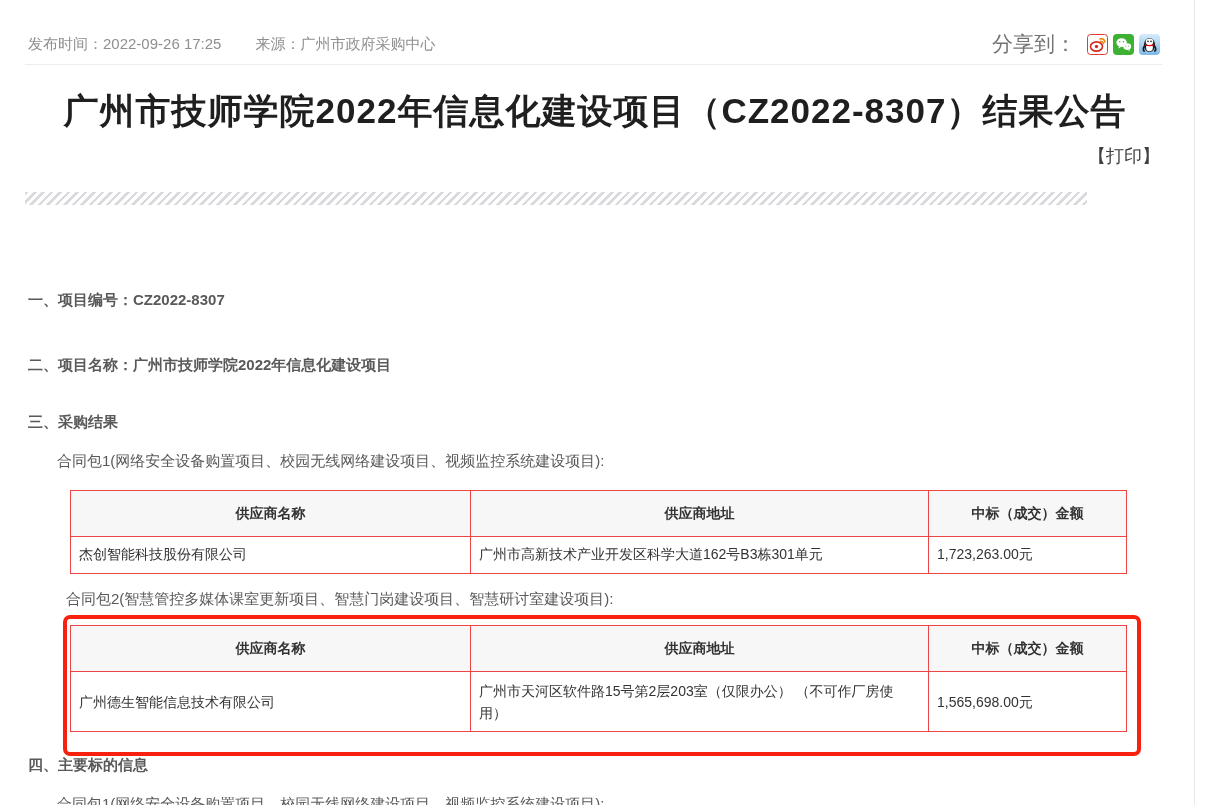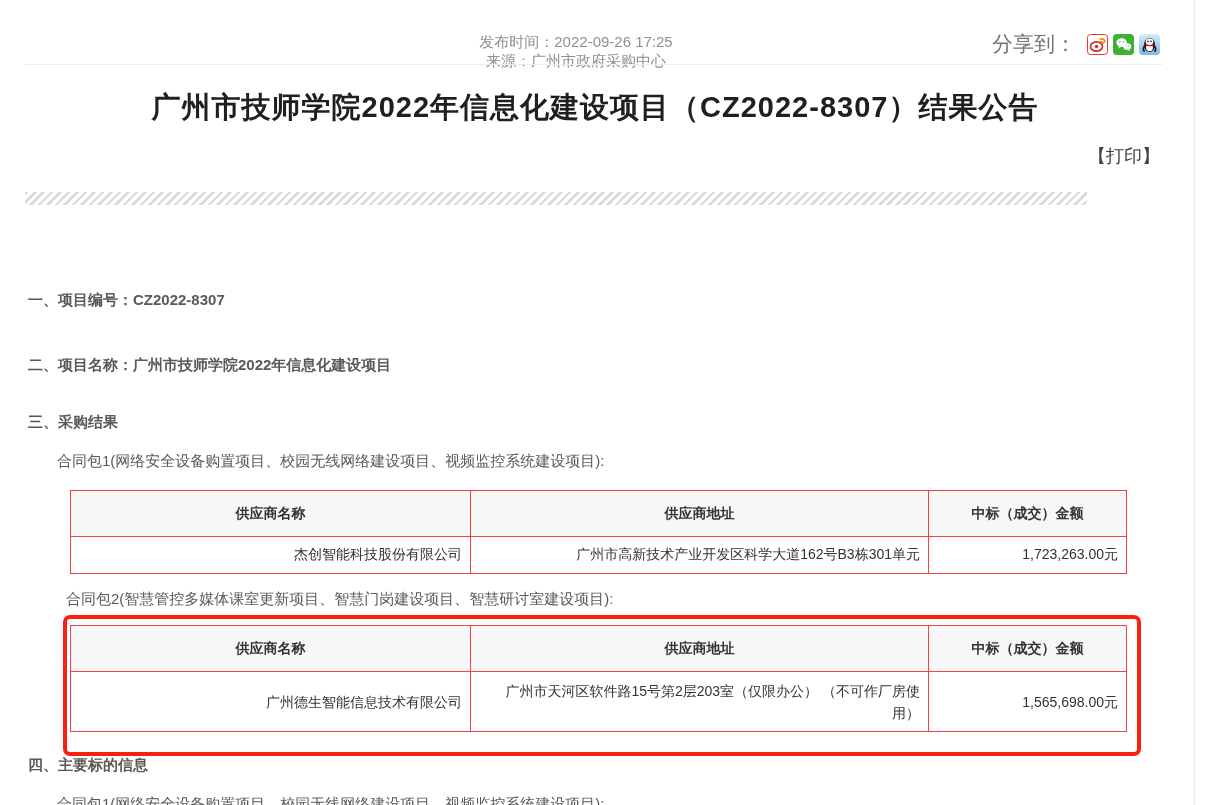--- a/index.html
+++ b/index.html
@@ -3,50 +3,50 @@
 <meta charset="utf-8">
 <style>
   * { margin:0; padding:0; box-sizing:border-box; }
   html,body { background:#fff; }
   body { font-family:"Liberation Sans","DejaVu Sans",sans-serif; color:#333; }
   .page { position:relative; width:1218px; height:805px; background:#fff; overflow:hidden; margin:0 auto; }
   .page-right-line { position:absolute; left:1194px; top:0; bottom:0; width:1px; background:#e9e9ec; }
 
   
   .meta-row { position:absolute; top:33px; left:28px; right:60px; height:22px;
-              font-size:15px; color:#8f8f8f; display:flex; align-items:center;flex-direction:column; }
+              font-size:15px; color:#8f8f8f; display:flex; align-items:center; }
   .meta-item { margin-right:34px; white-space:nowrap; }
   .share-box { position:absolute; top:30px; right:58px; display:flex; align-items:center; font-size:21px; color:#737373; }
   .share-box .share-label { margin-right:6px; }
   .share-icon { width:21px; height:21px; margin-left:5px; border-radius:3px; display:inline-block; cursor:pointer; }
   .meta-divider { position:absolute; top:64px; left:25px; width:1137px; height:1px; background:#ededed; }
 
   
   .article-title { position:absolute; top:88px; left:0; width:1190px; text-align:center;
-                   font-size:29px; font-weight:bold; color:#1f1f1f; letter-spacing:1px; }
+                   font-size:35px; font-weight:bold; color:#1f1f1f; letter-spacing:1px; }
   .print-btn { position:absolute; top:144px; right:58px; font-size:18px; color:#404040; cursor:pointer; white-space:nowrap; }
 
   
   .hatch { position:absolute; top:192px; left:25px; width:1062px; height:13px;
            background:repeating-linear-gradient(135deg,#d9d9de 0 2.5px,#ffffff 2.5px 6px); }
 
   
   .sec { position:absolute; left:28px; font-size:15px; font-weight:bold; color:#595959; white-space:nowrap; }
   .sec1 { top:291px; } .sec2 { top:356px; } .sec3 { top:413px; } .sec4 { top:756px; }
   .pkg-intro { position:absolute; left:57px; font-size:15px; color:#595959; white-space:nowrap; }
   .pkg1 { top:452px; } .pkg2 { top:590px;margin-left:9px; }
   .bottom-clip { position:absolute; left:57px; top:795px; font-size:15px; color:#595959; white-space:nowrap; }
 
   
   table.result { position:absolute; left:70px; width:1056px; border-collapse:collapse;
                  font-size:14px; color:#333; table-layout:fixed; }
   .table1 { top:490px; } .table2 { top:625px; }
   table.result th, table.result td { border:1px solid #ef4444; vertical-align:middle; background:#fff; }
   table.result th { height:46px; font-weight:bold; text-align:center; background:#f7f7f7; }
-  table.result td { text-align:right; padding:4px 8px;margin-top:29px; }
+  table.result td { text-align:left; padding:4px 8px;margin-top:29px; }
   .table1 td { height:37px; }
   .table2 td { height:60px; line-height:22px; }
   .col-supplier { width:400px; } .col-address { width:458px; } .col-amount { width:198px; }
   td.amount { text-align:right; padding-right:14px; }
 
   
   .red-annotation { position:absolute; left:63px; top:615px; width:1078px; height:141px;
                     border:4px solid #f8200e; border-radius:7px; pointer-events:none; }
 </style>
 </head>

